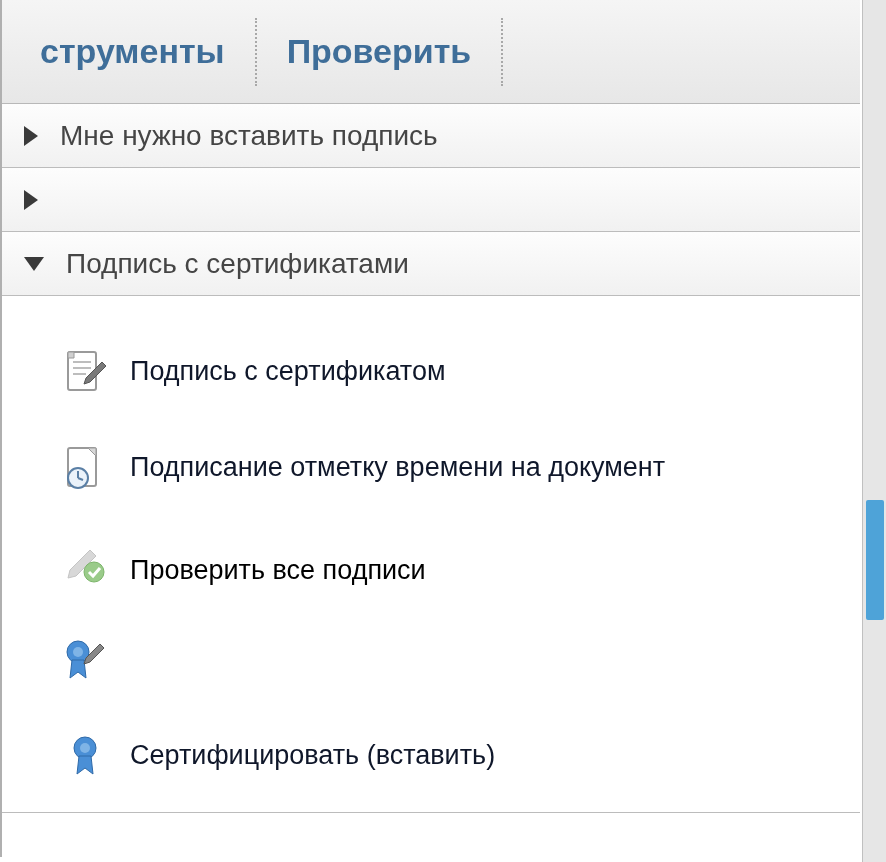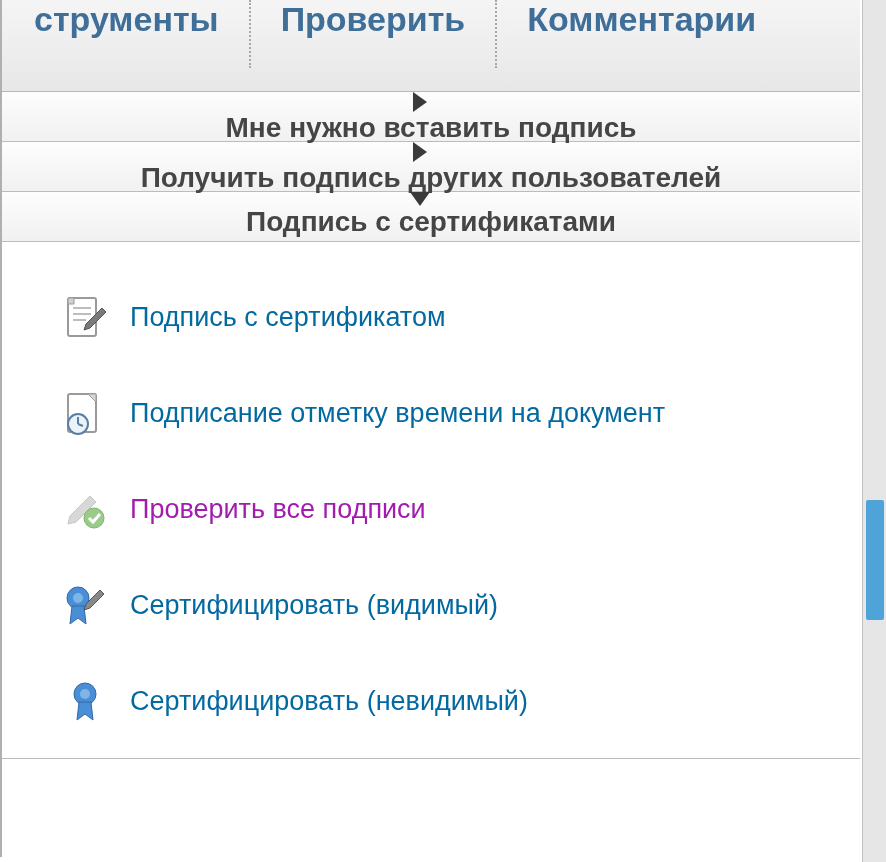--- a/index.html
+++ b/index.html
@@ -31,52 +31,51 @@
   .right-scroll .thumb {
     position: absolute;
     top: 500px;
     left: 3px;
     width: 18px;
     height: 120px;
     background: #4ea3d8;
     border-radius: 2px;
   }
   .tabbar {
-    height: 92px;
+    height: 104px;
     background: linear-gradient(#f5f5f5, #e7e7e7);
     border-bottom: 1px solid #b8b8b8;
     display: flex;
-    align-items: flex-start;
-    padding: 0 2px;
+    align-items: center;
+    padding: 0 8px;
   }
   .tab {
     font-size: 34px;
     font-weight: 600;
     color: #3f6e99;
     padding: 0 30px;
     cursor: pointer;
     white-space: nowrap;
   }
   .tab-sep {
     width: 0;
     height: 68px;
     border-left: 2px dotted #a8a8a8;
   }
   .section {
-    height: 50px;
+    height: 64px;
     display: flex;
     align-items: center;
     padding: 0 22px;
     font-size: 28px;
-    font-weight: 700;
+    font-weight: 400;
     color: #454545;
     background: linear-gradient(#fdfdfd, #f1f1f1);
     border-bottom: 1px solid #bcbcbc;
     cursor: pointer;
-    flex-direction: column;
   }
   .section .tri {
     width: 0; height: 0;
     margin-right: 22px;
   }
   .tri.right {
     border-top: 10px solid transparent;
     border-bottom: 10px solid transparent;
     border-left: 14px solid #3a3a3a;
   }
@@ -88,27 +87,28 @@
   .content {
     padding: 36px 0 0 0;
     border-bottom: 1px solid #bcbcbc;
     min-height: 480px;
   }
   .item {
     display: flex;
     align-items: center;
     padding: 16px 24px 16px 60px;
     font-size: 27px;
-    color: #0369a1;
+    color: #0f172a;
     cursor: pointer;
     margin-bottom: 18px;
   }
   .item.disabled {
-    color: #a21caf;
+    color: #000000;
     cursor: default;
+    align-items: flex-end;
   }
   .item .icon {
     width: 46px;
     height: 46px;
     margin-right: 22px;
     flex-shrink: 0;
   }
   svg { display: block; }
   .wrap {
     position: relative;
@@ -120,31 +120,29 @@
 <body>
 
 <div class="wrap">
   <div class="frame">
 
     <div class="tabbar">
       <div class="tab">струменты</div>
       <div class="tab-sep"></div>
       <div class="tab">Проверить</div>
       <div class="tab-sep"></div>
-      <div class="tab">Комментарии</div>
     </div>
 
     <div class="section">
       <span class="tri right"></span>
       <span>Мне нужно вставить подпись</span>
     </div>
 
     <div class="section">
       <span class="tri right"></span>
-      <span>Получить подпись других пользователей</span>
     </div>
 
     <div class="section">
       <span class="tri down"></span>
       <span>Подпись с сертификатами</span>
     </div>
 
     <div class="content">
 
       <div class="item">
@@ -187,32 +185,31 @@
 
       <div class="item">
         <span class="icon">
           <svg viewBox="0 0 46 46">
             <circle cx="16" cy="16" r="11" fill="#4a8fd6" stroke="#2f6aa8" stroke-width="1"></circle>
             <circle cx="16" cy="16" r="5" fill="#7fb4e6"></circle>
             <path d="M10 24 L8 42 L16 36 L24 42 L22 24 Z" fill="#4a8fd6" stroke="#2f6aa8" stroke-width="1"></path>
             <path d="M24 22 L38 8 L42 12 L28 26 L22 28 Z" fill="#888" stroke="#555" stroke-width="1"></path>
           </svg>
         </span>
-        <span>Сертифицировать (видимый)</span>
       </div>
 
       <div class="item">
         <span class="icon">
           <svg viewBox="0 0 46 46">
             <circle cx="23" cy="16" r="11" fill="#4a8fd6" stroke="#2f6aa8" stroke-width="1"></circle>
             <circle cx="23" cy="16" r="5" fill="#7fb4e6"></circle>
             <path d="M17 24 L15 42 L23 36 L31 42 L29 24 Z" fill="#4a8fd6" stroke="#2f6aa8" stroke-width="1"></path>
           </svg>
         </span>
-        <span>Сертифицировать (невидимый)</span>
+        <span>Сертифицировать (вставить)</span>
       </div>
 
     </div>
 
   </div>
 
   <div class="right-scroll">
     <div class="thumb"></div>
   </div>
 </div>

